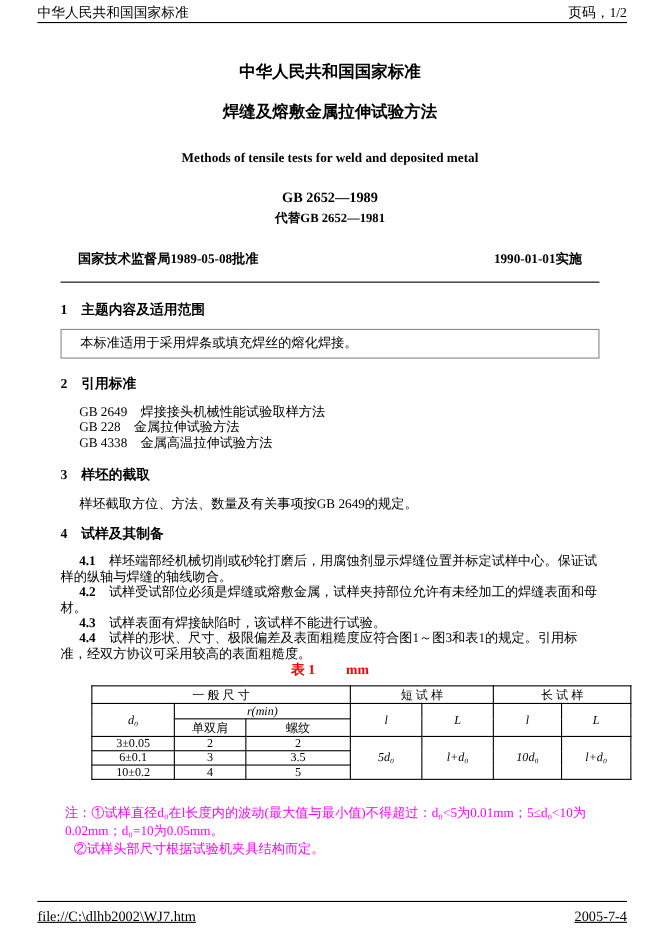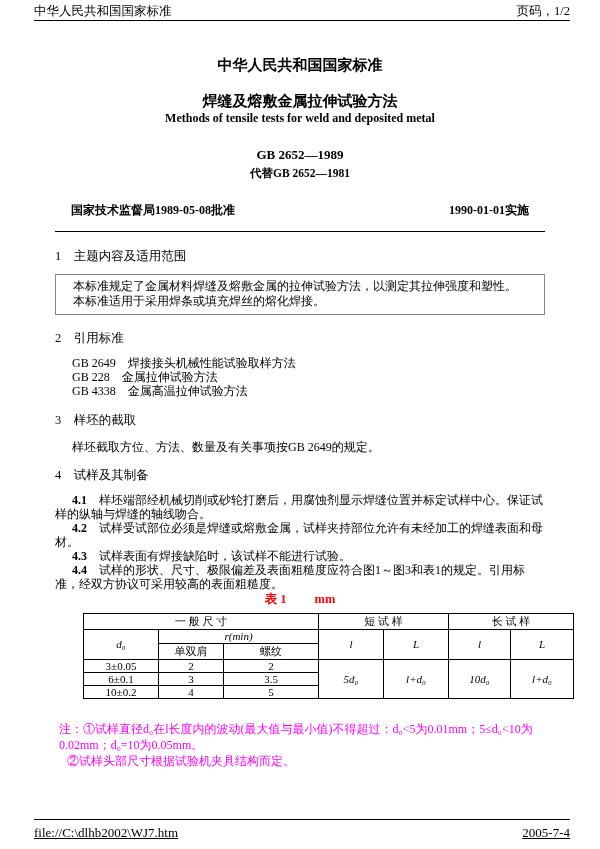--- a/index.html
+++ b/index.html
@@ -23,29 +23,29 @@
     position:absolute; bottom:8px; left:34px; right:30px;
     border-top:1px solid #000; padding-top:5px;
     display:flex; justify-content:space-between;
     font-size:13px;
     text-decoration:underline;
   }
   
   .page { position:absolute; top:22px; left:55px; right:55px; }
   .t-cn  { text-align:center; font-weight:bold; font-size:15px; margin-top:34px; }
   .t-cn2 { text-align:center; font-weight:bold; font-size:15px; margin-top:17px; }
-  .t-en  { text-align:center; font-weight:bold; font-size:12px; }
+  .t-en  { text-align:center; font-weight:bold; font-size:12px; margin-top:25px; }
   .t-no  { text-align:center; font-weight:bold; font-size:13px; margin-top:21px; }
   .t-rep { text-align:center; font-size:11.5px; margin-top:3px;font-weight:bold; }
   .approval-row {
     display:flex; justify-content:space-between; font-weight:bold;
     font-size:12px; margin-top:21px; padding:0 16px;
   }
   .rule { border:none; border-top:1.5px solid #000; margin-top:12px; }
-  .sec-h { font-weight:normal; font-size:12.5px; }
+  .sec-h { font-weight:bold; font-size:12.5px; }
   .h1 { margin-top:16px; } .h2 { margin-top:15px; }
   .h3 { margin-top:14px; } .h4 { margin-top:12px; }
   .para { font-size:12px; line-height:14.5px; text-indent:17px; }
   .s1-box { border:1px solid #888; margin-top:9px; padding:4px 2px 6px 0; }
   .refs { margin-top:9px; }
   .ref { font-size:12px; line-height:14px; padding-left:17px; }
   .s3p { margin-top:11px; }
   .s4-items { margin-top:9px; }
   .s4-items .para { line-height:14px; }
   .num { font-weight:bold; }
@@ -85,21 +85,20 @@
 
   <div class="approval-row">
     <span>国家技术监督局1989-05-08批准</span>
     <span>1990-01-01实施</span>
   </div>
 
   <hr class="rule">
 
   <div class="sec-h h1">1　主题内容及适用范围</div>
   <div class="s1-box">
-    <p class="para">本标准规定了金属材料焊缝及熔敷金属的拉伸试验方法，以测定其拉伸强度和塑性。</p>
     <p class="para">本标准适用于采用焊条或填充焊丝的熔化焊接。</p>
   </div>
 
   <div class="sec-h h2">2　引用标准</div>
   <div class="refs">
     <p class="ref">GB 2649　焊接接头机械性能试验取样方法</p>
     <p class="ref">GB 228　金属拉伸试验方法</p>
     <p class="ref">GB 4338　金属高温拉伸试验方法</p>
   </div>
 

